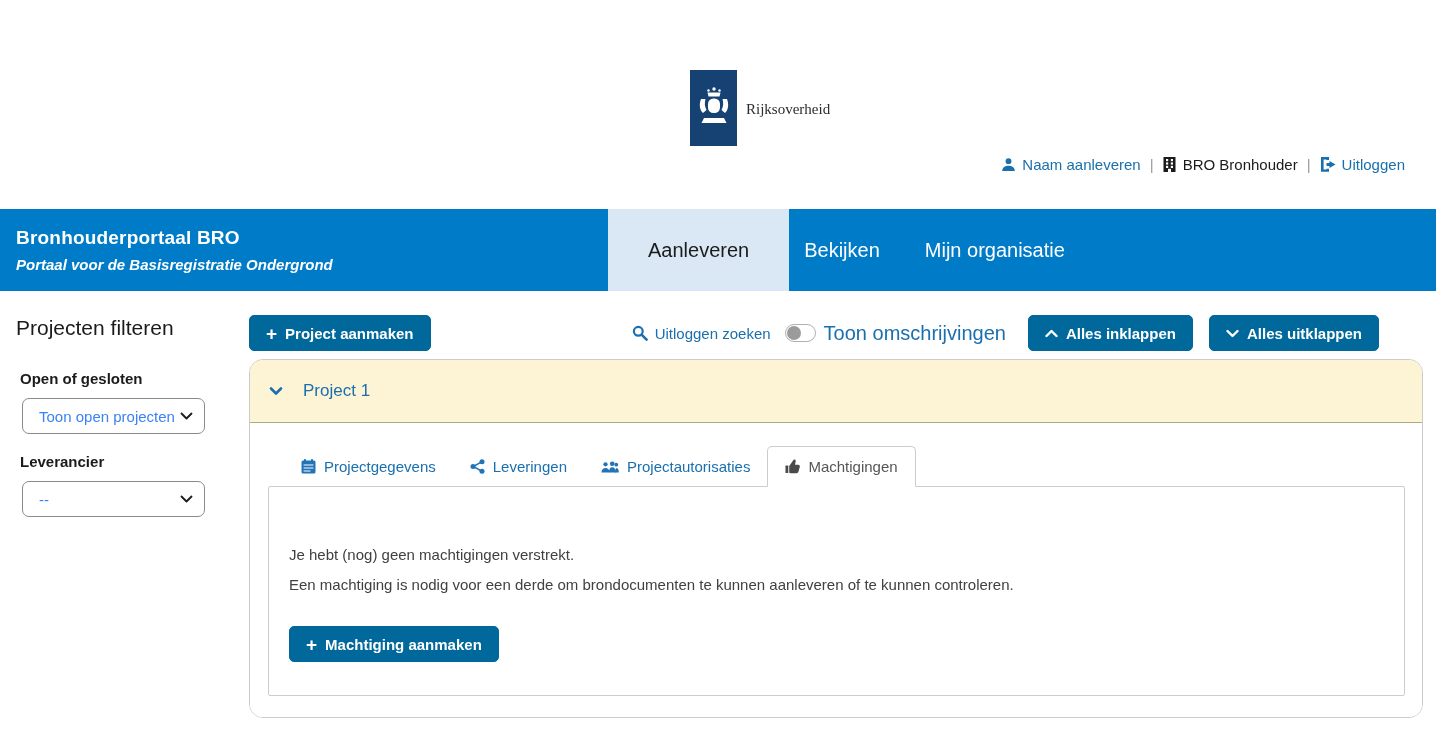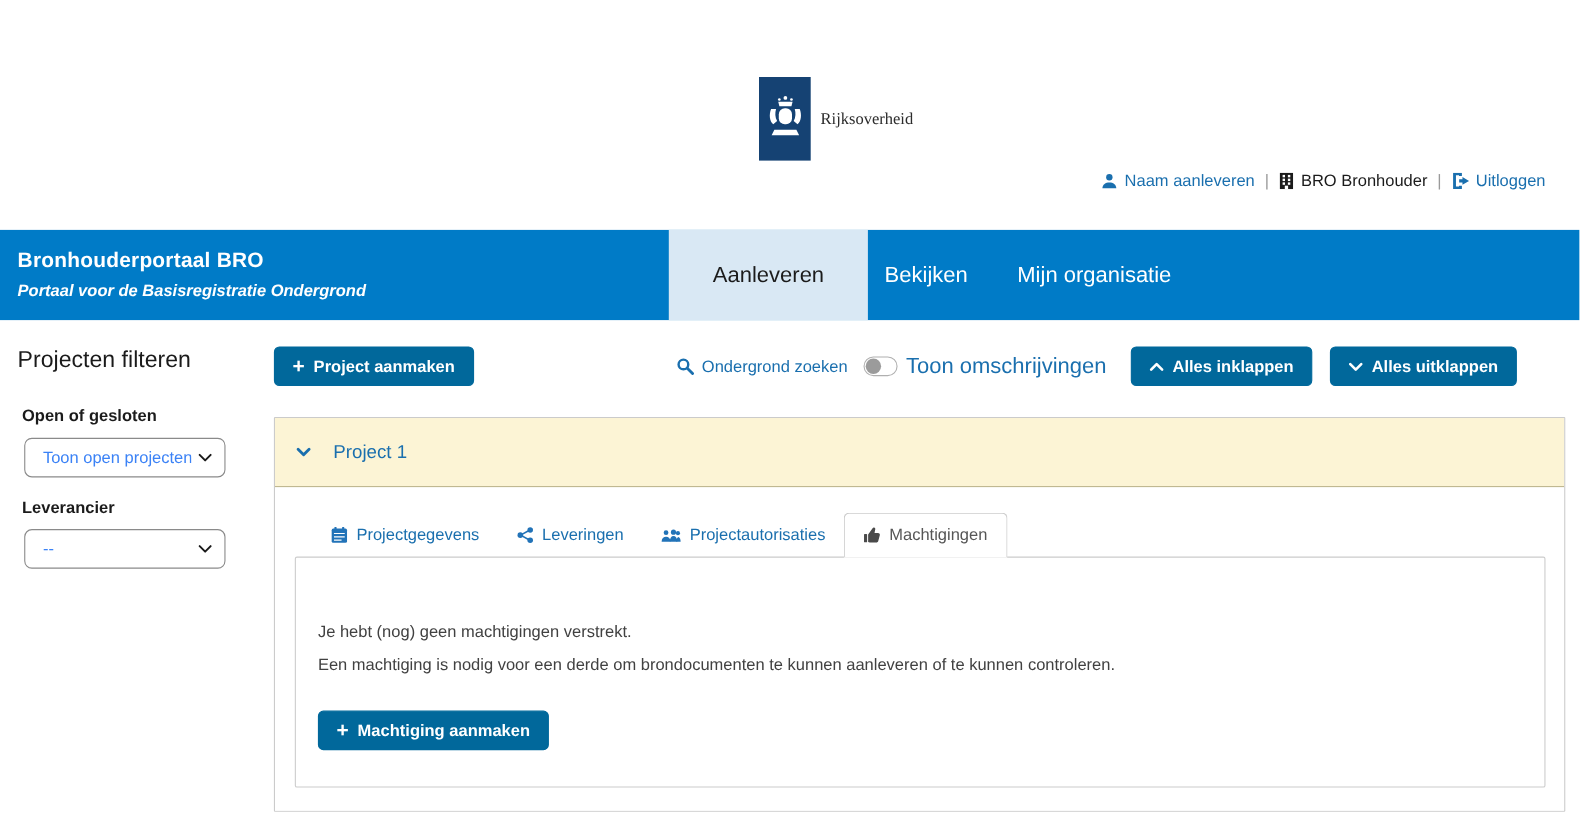--- a/index.html
+++ b/index.html
@@ -60,21 +60,21 @@
   .toolbar-right { margin-left:auto; display:flex; align-items:center; }
   .search-link { display:inline-flex; align-items:center; color:#1a6fae; font-size:15px; cursor:pointer; }
   .search-link .ic { margin-right:7px; display:inline-flex; }
   .toggle { width:31px; height:18px; border:1px solid #b0b0b0; border-radius:10px; background:#fff; position:relative; margin:0 8px 0 14px; cursor:pointer; flex:0 0 auto; }
   .toggle .knob { position:absolute; left:1px; top:1px; width:14px; height:14px; border-radius:50%; background:#9b9b9b; }
   .toggle-label { color:#1a6fae; font-size:20px; cursor:pointer; }
   .toolbar-right .btn-primary { margin-left:22px; }
   .toolbar-right .btn-primary + .btn-primary { margin-left:16px; }
 
   
-  .project-panel { margin-top:28px; border:1px solid #cbcbcb; border-radius:1px; background:#fff; overflow:hidden; }
+  .project-panel { margin-top:8px; border:1px solid #cbcbcb; border-radius:14px; background:#fff; overflow:hidden; }
   .panel-header { height:63px; background:#fcf4d5; border-bottom:1px solid #b1aa80; display:flex; align-items:center; padding-left:19px; cursor:pointer; }
   .panel-header .chev { display:flex; flex:0 0 auto; }
   .panel-title { margin-left:20px; font-size:17px; color:#1a6fae; }
   .panel-body { background:#fff; padding:23px 17px 21px 18px; }
 
   .tabs-row { display:flex; margin-left:16px; margin-bottom:-1px; position:relative; }
   .tab { display:flex; align-items:center; height:41px; padding:0 17px; font-size:15px; color:#1a6fae; cursor:pointer; }
   .tab .tab-icon { display:inline-flex; margin-right:8px; }
   .tab.active {
     background:#fff; color:#565656; border:1px solid #ccc; border-bottom:1px solid #fff;
@@ -207,21 +207,21 @@
       </button>
 
       <div class="toolbar-right">
         <span class="search-link">
           <span class="ic">
             <svg width="16" height="16" viewBox="0 0 16 16">
                 <circle cx="6.3" cy="6.3" r="4.4" fill="none" stroke="#1a6fae" stroke-width="2.2"></circle>
                 <line x1="9.8" y1="9.8" x2="14.6" y2="14.6" stroke="#1a6fae" stroke-width="2.6" stroke-linecap="round"></line>
               </svg>
           </span>
-          <span>Ondergrond zoeken</span>
+          <span>Uitloggen zoeken</span>
         </span>
 
         <div class="toggle">
           <div class="knob"></div>
         </div>
         <span class="toggle-label">Toon omschrijvingen</span>
 
         <button class="btn-primary">
           <span class="chev">
             <svg width="13" height="9" viewBox="0 0 13 9">

